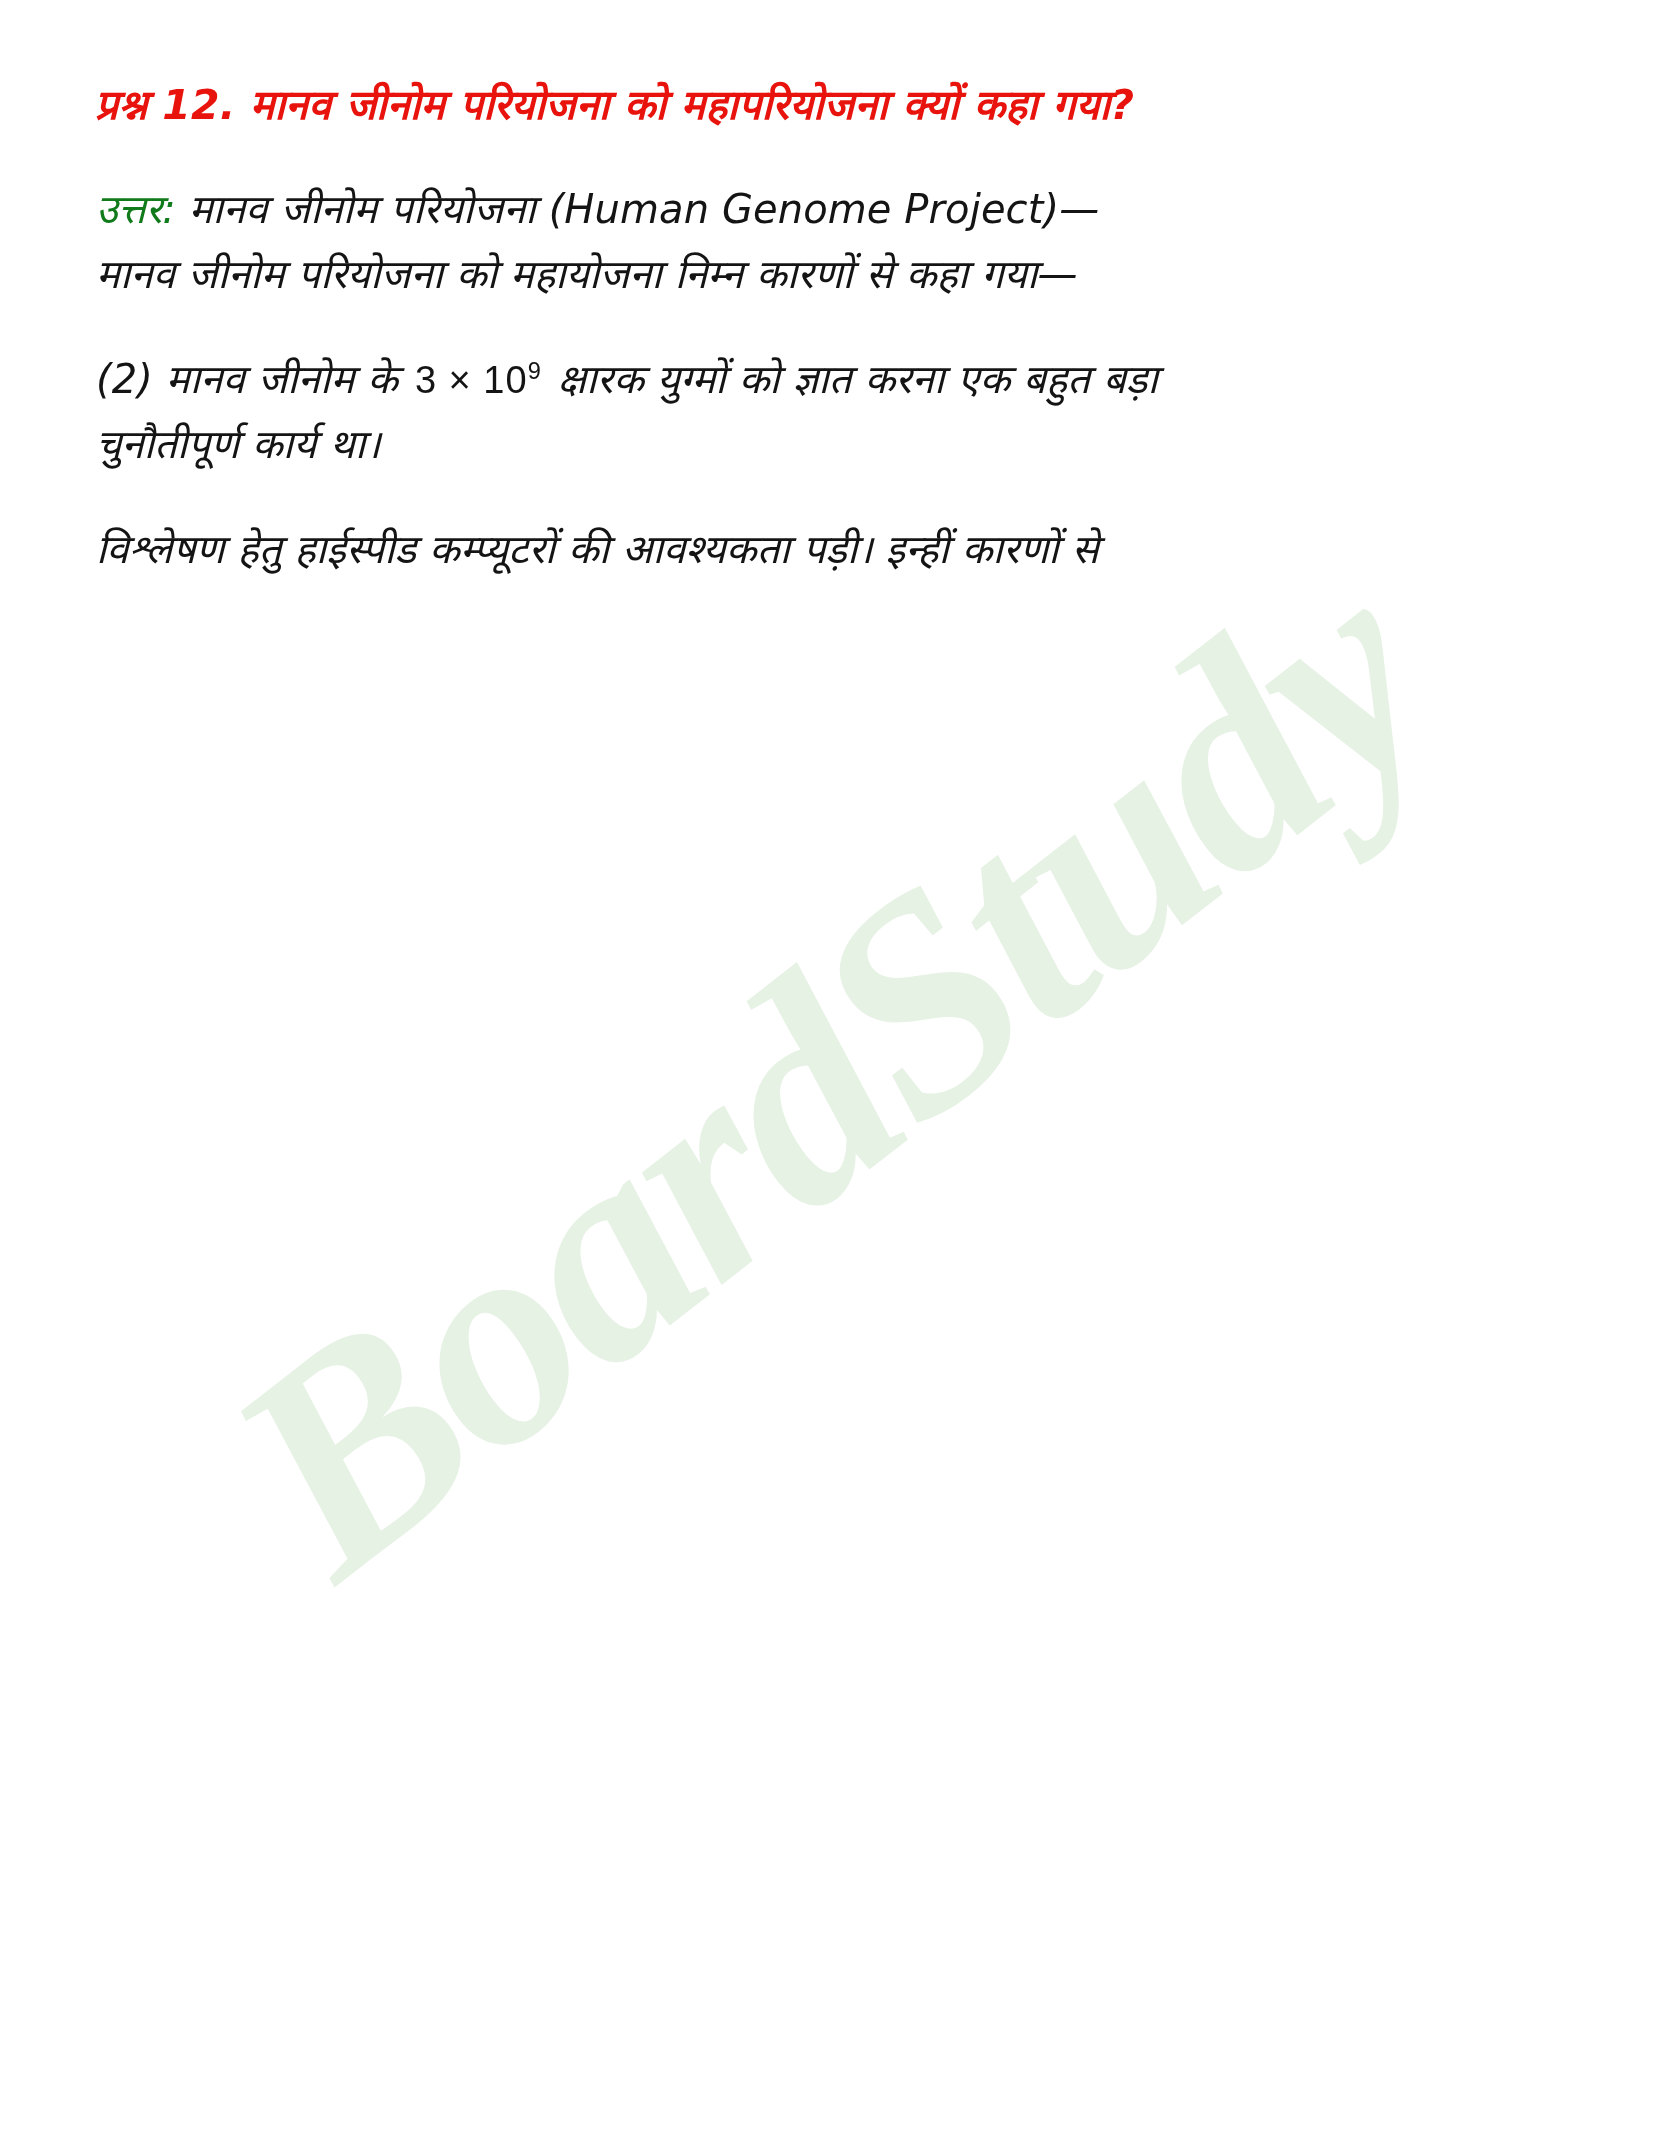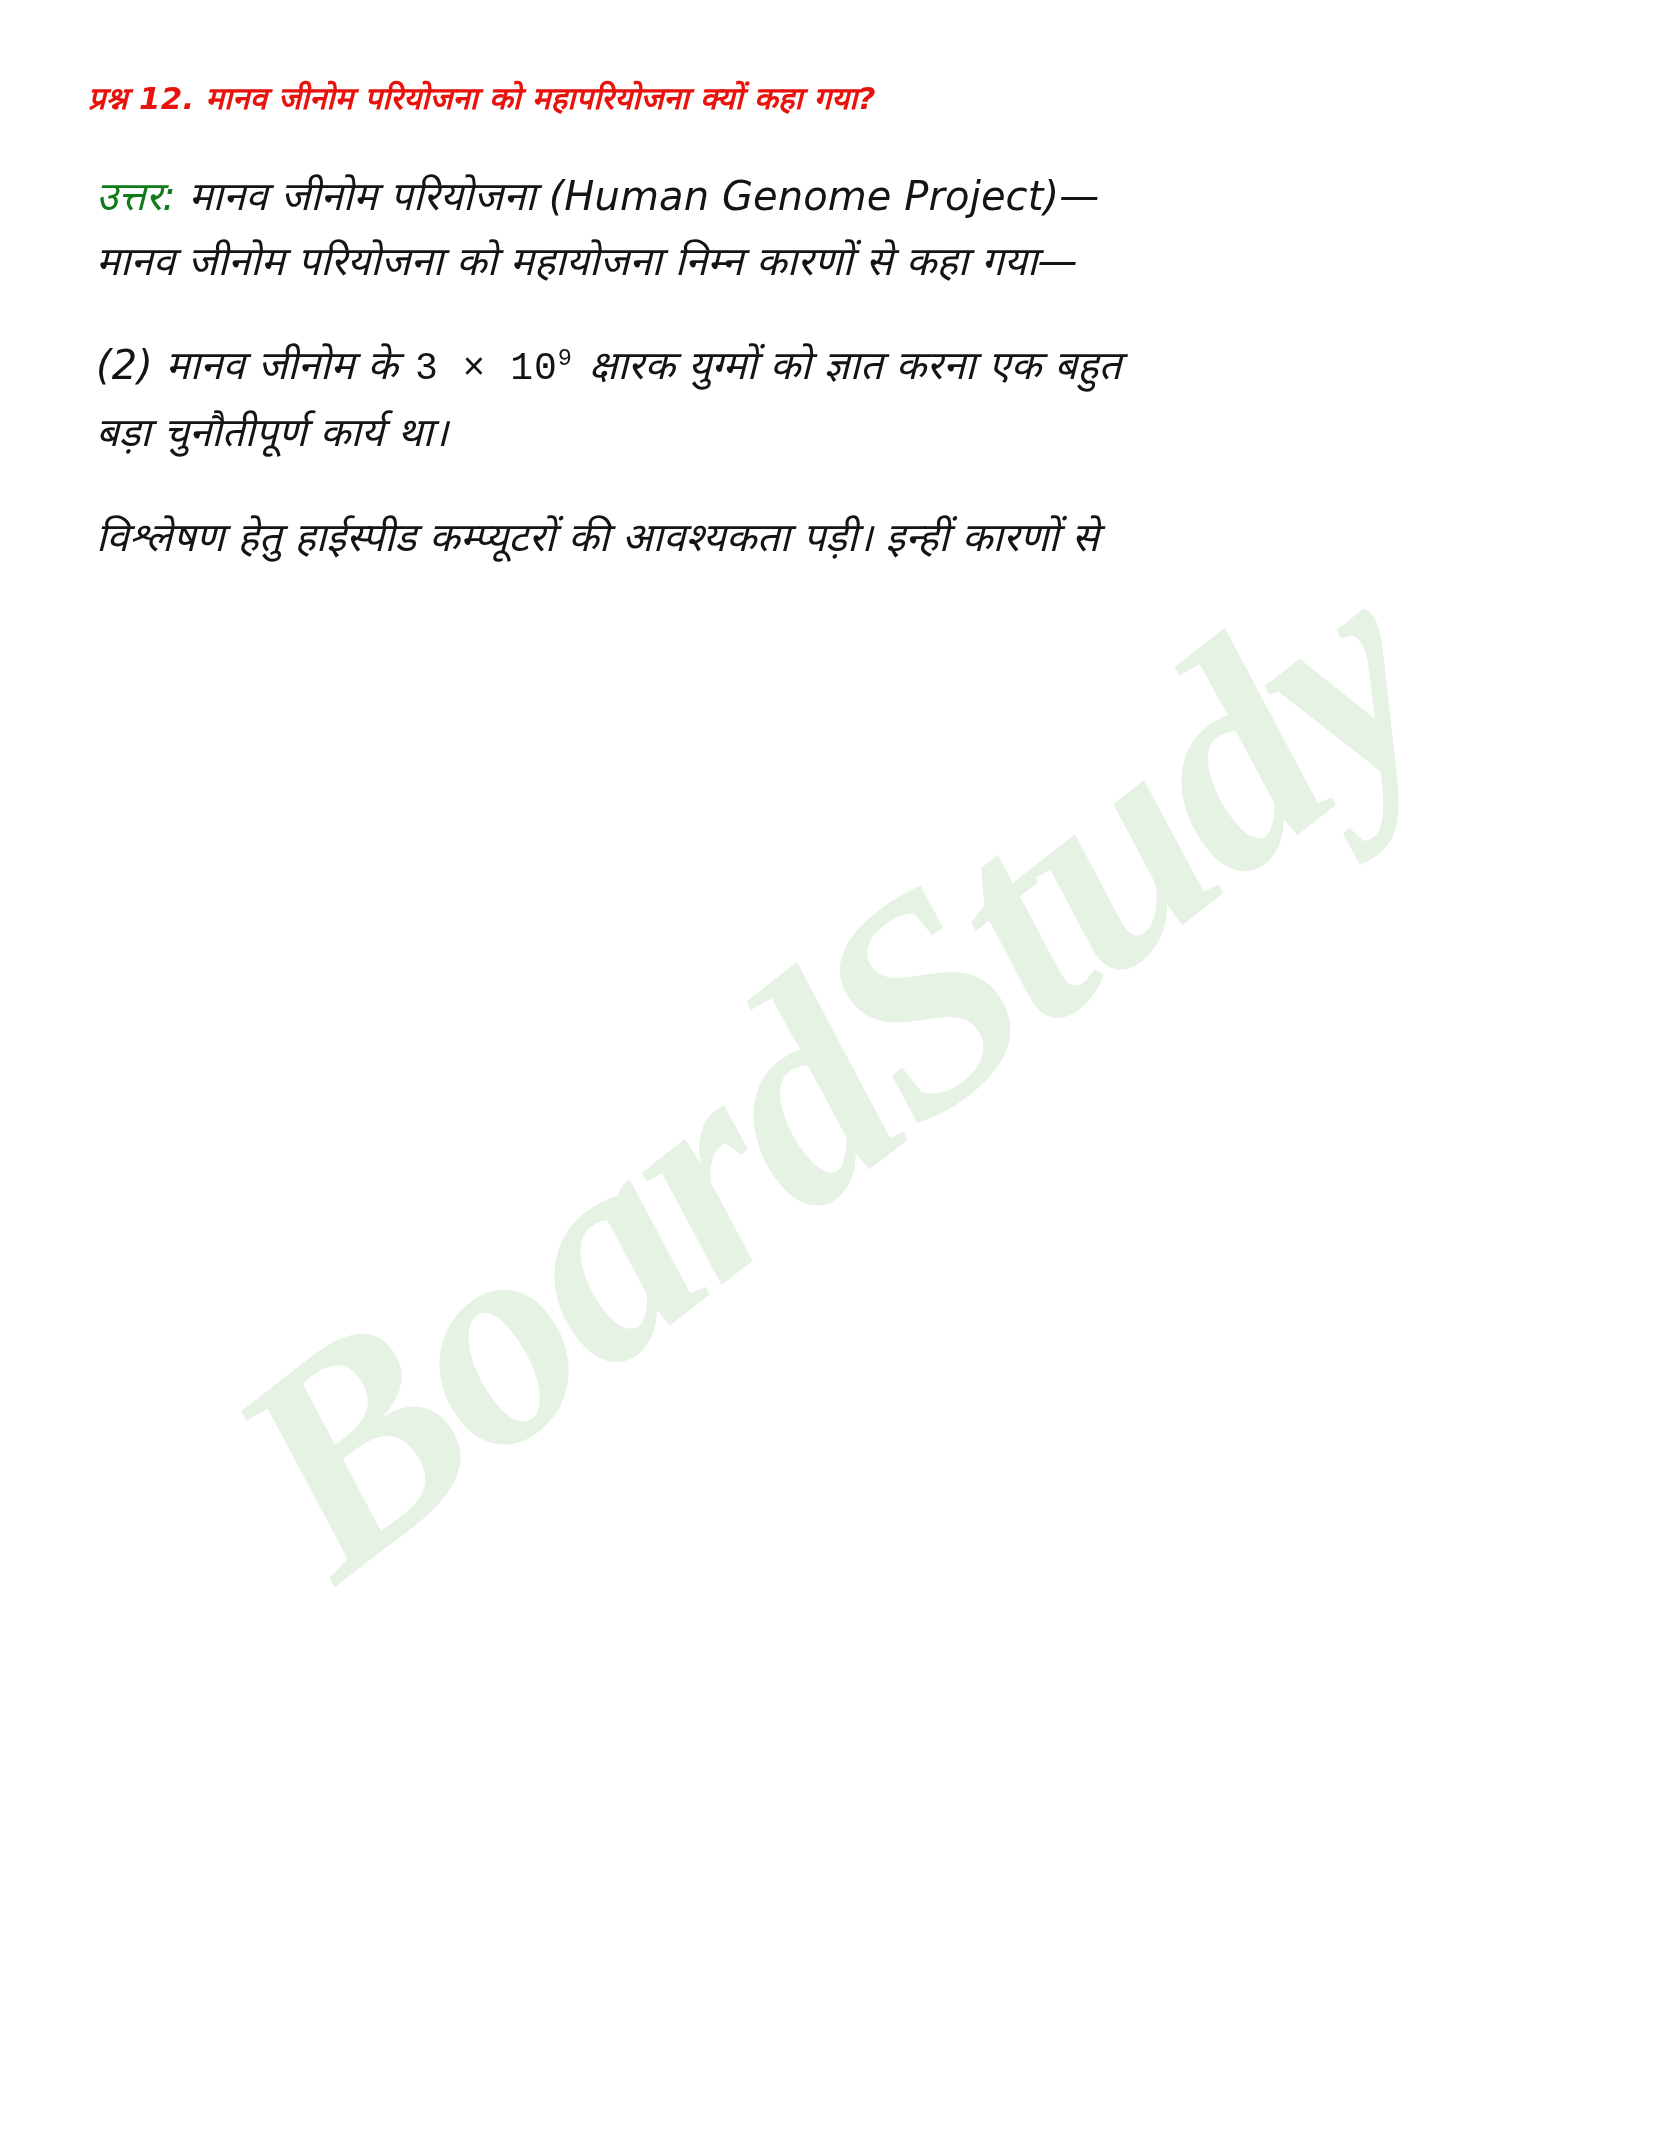--- a/index.html
+++ b/index.html
@@ -41,24 +41,24 @@
     position: relative;
     z-index: 2;
     padding: 78px 72px 40px 88px;
     box-sizing: border-box;
   }
 
   .q-heading {
     font-family: "DejaVu Sans", "Liberation Sans", sans-serif;
     font-style: italic;
     font-weight: 700;
-    font-size: 31px;
+    font-size: 41px;
     line-height: 1.35;
     color: #e8130c;
-    margin: 0 0 44px 0;
+    margin: 0 0 44px 7px;
     letter-spacing: 0.2px;
   }
 
   .para {
     font-family: "DejaVu Sans", "Liberation Sans", sans-serif;
     font-style: italic;
     font-weight: 400;
     font-size: 40px;
     line-height: 1.62;
     color: #141414;
@@ -66,21 +66,21 @@
     letter-spacing: 0.1px;
     max-width: 1080px;
   }
 
   .ans-label {
     color: #117a1b;
     font-weight: 400;
   }
 
   .math {
-    font-family: Liberation Mono, monospace;
+    font-family: Liberation Sans, sans-serif;
     font-style: normal;
     font-size: 38px;
     letter-spacing: 1px;
     padding: 0 4px;
   }
   .math sup {
     font-size: 0.62em;
     vertical-align: super;
     letter-spacing: 0;
   }

